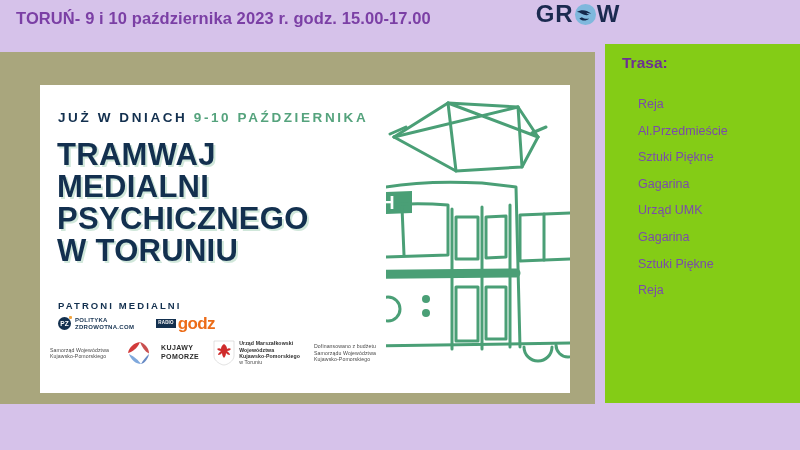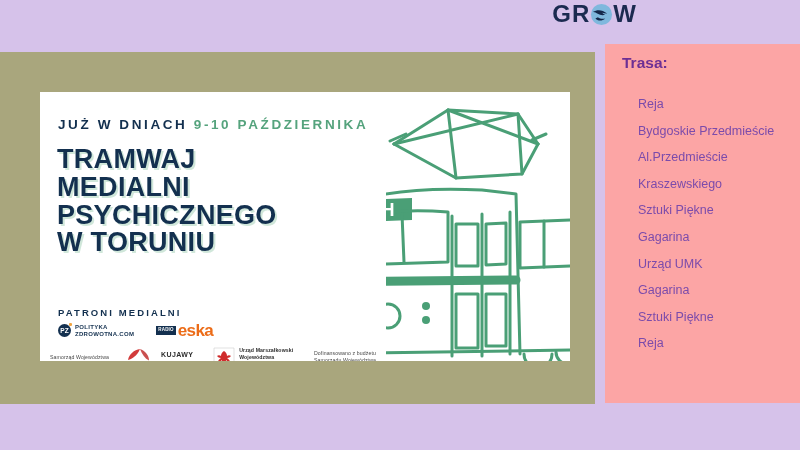--- a/index.html
+++ b/index.html
@@ -15,50 +15,50 @@
     background:#d6c2ea;
   }
   #event-title{
     position:absolute;left:16px;top:9px;
     font-size:16.5px;font-weight:bold;color:#7b3fa5;
     letter-spacing:.1px;white-space:nowrap;
   }
   
   #brand-logo{
     position:absolute;left:519px;top:2px;width:118px;height:48px;
-    text-align:right;line-height:1;text-decoration:underline;
+    text-align:center;line-height:1;text-decoration:underline;
   }
   #brand-line-1{
     font-size:24px;font-weight:bold;color:#1b2a50;
     letter-spacing:1px;position:relative;display:inline-block;
   }
   #brand-line-2{
     font-size:24px;font-weight:bold;color:#1b2a50;
     letter-spacing:1px;display:block;margin-top:-3px;
   }
   .brand-o-slot{display:inline-block;width:23px;height:23px;vertical-align:-4px;position:relative;}
   
   #olive-panel{
     position:absolute;left:0;top:52px;width:595px;height:352px;
     background:#a9a67d;
   }
   
   #poster{
-    position:absolute;left:40px;top:92px;width:530px;height:269px;
+    position:absolute;left:40px;top:85px;width:530px;height:308px;
     background:#ffffff;overflow:hidden;
   }
   #poster-kicker{
     position:absolute;left:18px;top:25px;
     font-size:13.5px;font-weight:bold;letter-spacing:2.6px;
     color:#13304f;white-space:nowrap;
   }
   #poster-kicker-date{color:#55a37d;}
   #poster-headline{
     position:absolute;left:17px;top:54px;
-    font-size:27px;font-weight:bold;line-height:1.03;
+    font-size:31px;font-weight:bold;line-height:1.03;
     color:#13304f;letter-spacing:.3px;
     text-shadow:2px 2px 0 rgba(120,185,150,.35);
   }
   #poster-patrons-label{
     position:absolute;left:18px;top:215px;
     font-size:9.5px;font-weight:bold;letter-spacing:2.1px;color:#13304f;
   }
   
   #media-patrons{
     position:absolute;left:18px;top:230px;display:flex;align-items:center;gap:22px;
@@ -92,39 +92,40 @@
   .sponsor-text{line-height:1.22;}
   .sponsor-text span{display:block;font-size:5.2px;color:#4a4a4a;letter-spacing:.1px;}
   .sponsor-text span.bold{font-weight:bold;color:#2c2c2c;}
   .kp-mark{width:34px;height:26px;position:relative;flex:none;}
   .shield-mark{width:22px;height:26px;flex:none;}
   
   #tram-art{position:absolute;right:-6px;top:12px;width:190px;height:268px;}
   
   #route-panel{
     position:absolute;left:605px;top:44px;width:195px;height:359px;
-    background:#fca5a5;
+    background:#84cc16;
   }
   #route-heading{
     position:absolute;left:17px;top:10px;
     font-size:15.5px;font-weight:bold;color:#6d2f94;
   }
   #route-list{
     position:absolute;left:17px;top:38px;right:6px;
     list-style:none;margin:16px;padding:0;
   }
   #route-list li{
     font-size:12.5px;color:#7b4bab;line-height:1;padding:0 0 14.1px 0;
     white-space:nowrap;
   }
 </style>
 </head>
 <body>
 
 <div id="header-bar">
+  <div id="event-title">TORUŃ- 9 i 10 października  2023 r. godz. 15.00-17.00</div>
 
   <div id="brand-logo">
     <div id="brand-line-1"><span>GR</span><span class="brand-o-slot">
         <svg viewBox="0 0 24 24" width="23" height="23" aria-hidden="true">
           <circle cx="12" cy="12" r="11" fill="#7fb8dd"></circle>
           <path d="M3 9.5c3.2-2.3 7-2.6 10.5-1.2 1.6.6 3 1.7 4.4 2.6-1.8.2-3.5-.3-5.2-.8.9.9 1.9 1.7 3.1 2.2-2.6.9-5.4.4-7.7-1-1.7-1-3.3-2.1-5.1-1.8z" fill="#14284b"></path>
           <path d="M8.2 14.8c2.2 1.5 5 2 7.6 1.3-2 1.9-4.9 2.6-7.5 1.8-1-.3-2-.9-2.7-1.7 0 0 1.4-.9 2.6-1.4z" fill="#14284b"></path>
         </svg>
       </span><span>W</span>
     </div>
@@ -152,21 +153,21 @@
   <div id="media-patrons">
     <div class="pz-logo">
       <div class="pz-mark">PZ</div>
       <div class="pz-words">
         <span>POLITYKA</span>
         <span>ZDROWOTNA.COM</span>
       </div>
     </div>
     <div class="eska-logo">
       <div class="eska-tag">RADIO</div>
-      <div class="eska-word">eska</div>
+      <div class="eska-word">godz</div>
     </div>
   </div>
 
   <div id="sponsor-strip">
 
     <div class="sponsor-block">
       <div class="sponsor-text">
         <span>Samorząd Województwa</span>
         <span>Kujawsko-Pomorskiego</span>
       </div>
@@ -253,23 +254,21 @@
       </g>
       <text x="2" y="112" font-family="'Liberation Sans',sans-serif" font-size="18" font-weight="bold" fill="#ffffff" text-anchor="middle">H</text>
     </svg>
   </div>
 </div>
 
 <div id="route-panel">
   <div id="route-heading">Trasa:</div>
   <ul id="route-list">
     <li>Reja</li>
-    <li>Bydgoskie Przedmieście</li>
     <li>Al.Przedmieście</li>
-    <li>Kraszewskiego</li>
     <li>Sztuki Piękne</li>
     <li>Gagarina</li>
     <li>Urząd UMK</li>
     <li>Gagarina</li>
     <li>Sztuki Piękne</li>
     <li>Reja</li>
   </ul>
 </div>
 
 </body></html>

